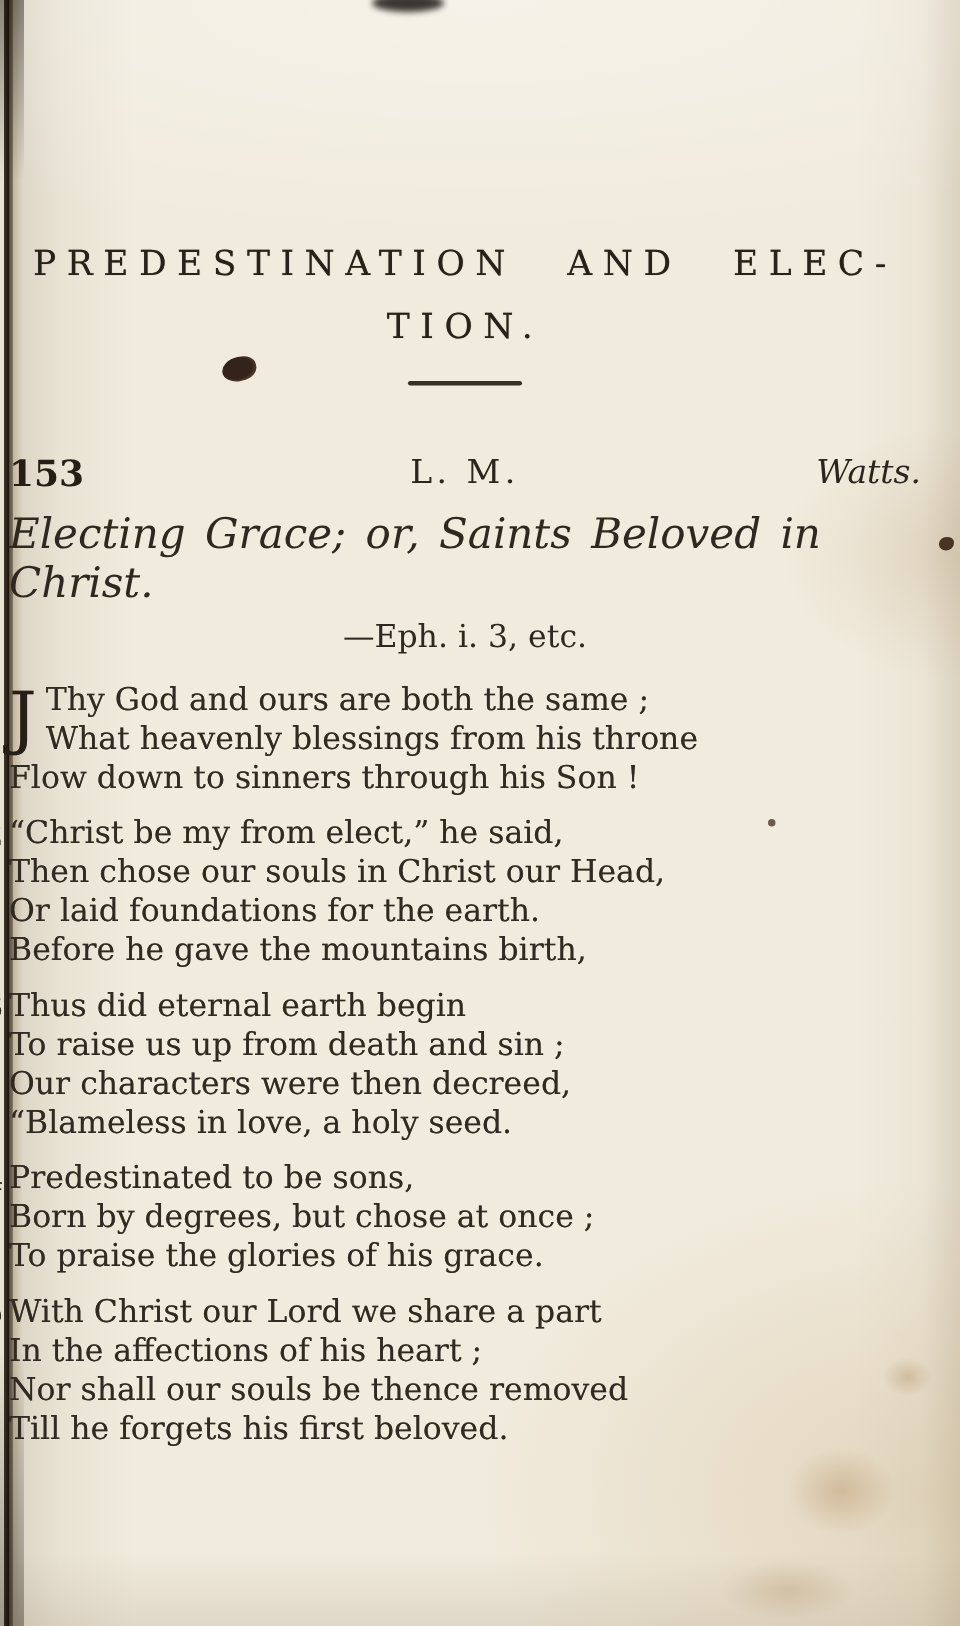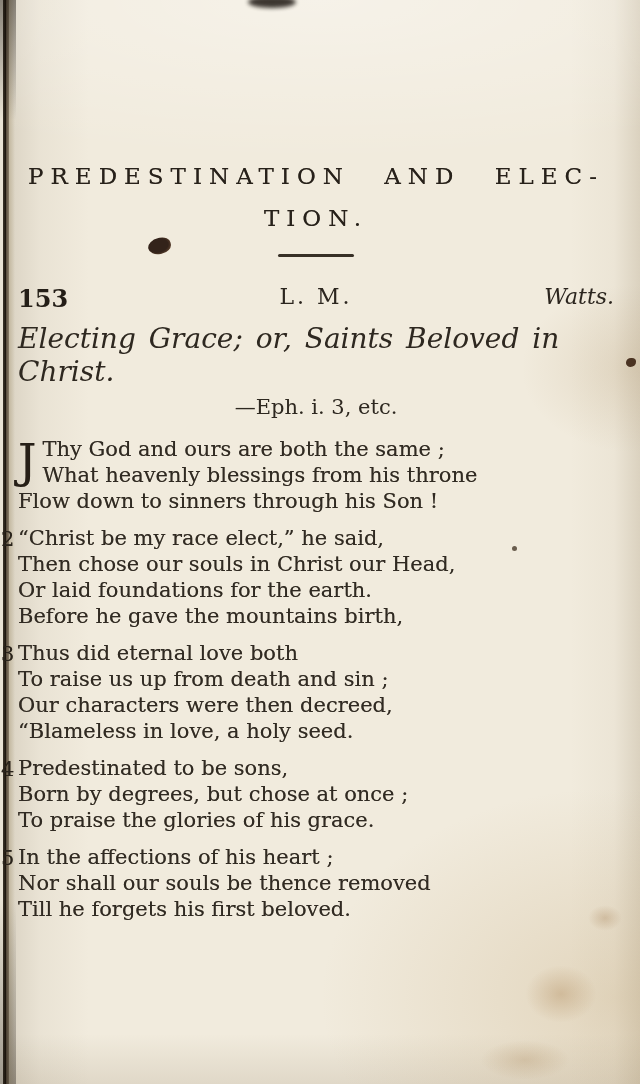--- a/index.html
+++ b/index.html
@@ -28,42 +28,42 @@
     background:
       linear-gradient(to bottom, rgba(20,14,8,0.45), rgba(20,14,8,0) 120px, rgba(20,14,8,0) 900px, rgba(20,14,8,0.35)),
       linear-gradient(to right,
         #e9e3d4 0px, #e9e3d4 3px,
         #3d352a 3px, #19120a 6px,
         #55493a 6px, #8b7e68 9px,
         #c3b8a0 9px, rgba(195,184,160,0) 15px);
   }
   .content {
     position: absolute;
-    left: 18px; right: 26px; top: 0;
+    left: 6px; right: 26px; top: 0;
   }
   .heading {
     margin-top: 155px;
     text-align: center;
     font-size: 23px;
     line-height: 42px;
     letter-spacing: 7px;
     word-spacing: 20px;
     color: #27211a;
     text-shadow: 0 0 0.5px rgba(35,25,15,0.55);
   }
   .rule {
     width: 76px; height: 3px;
     margin: 15px auto 0;
     background: #383026;
     border-radius: 2px;
   }
   .hymn-row {
     display: flex;
-    align-items: flex-start;
-    margin-top: 27px;
+    align-items: center;
+    margin-top: 44px;
     font-size: 22px;
   }
   .hymn-number { font-weight: bold; font-size: 24px; color: #241e17; flex: none; width: 90px; }
   .hymn-meter { flex: 1; text-align: center; letter-spacing: 3px; color: #2b251e; }
   .hymn-author { flex: none; width: 90px; text-align: right; font-style: italic; color: #2b251e; }
   .subtitle {
     margin-top: 9px;
     font-style: italic;
     font-size: 28px;
     word-spacing: 4px;
@@ -167,43 +167,44 @@
 
       <div class="verse">
         <span class="dropcap">J</span>
         <div class="line">Thy God and ours are both the same ;</div>
         <div class="line">What heavenly blessings from his throne</div>
         <div class="line">Flow down to sinners through his Son !</div>
       </div>
 
       <div class="verse">
         <span class="verse-num">2</span>
-        <div class="line">“Christ be my race elect,” he said,</div>
+        <div class="line">“Christ be my from elect,” he said,</div>
         <div class="line">Then chose our souls in Christ our Head,</div>
         <div class="line">Or laid foundations for the earth.</div>
         <div class="line">Before he gave the mountains birth,</div>
       </div>
 
       <div class="verse">
         <span class="verse-num">3</span>
-        <div class="line">Thus did eternal love both</div>
+        <div class="line">Thus did eternal earth begin</div>
         <div class="line">To raise us up from death and sin ;</div>
         <div class="line">Our characters were then decreed,</div>
         <div class="line">“Blameless in love, a holy seed.</div>
       </div>
 
       <div class="verse">
         <span class="verse-num">4</span>
         <div class="line">Predestinated to be sons,</div>
         <div class="line">Born by degrees, but chose at once ;</div>
         <div class="line">To praise the glories of his grace.</div>
       </div>
 
       <div class="verse">
         <span class="verse-num">5</span>
+        <div class="line">With Christ our Lord we share a part</div>
         <div class="line">In the affections of his heart ;</div>
         <div class="line">Nor shall our souls be thence removed</div>
         <div class="line">Till he forgets his first beloved.</div>
       </div>
 
     </div>
   </div>
 
   <div class="ink-blot"></div>
   <div class="edge-speck"></div>

